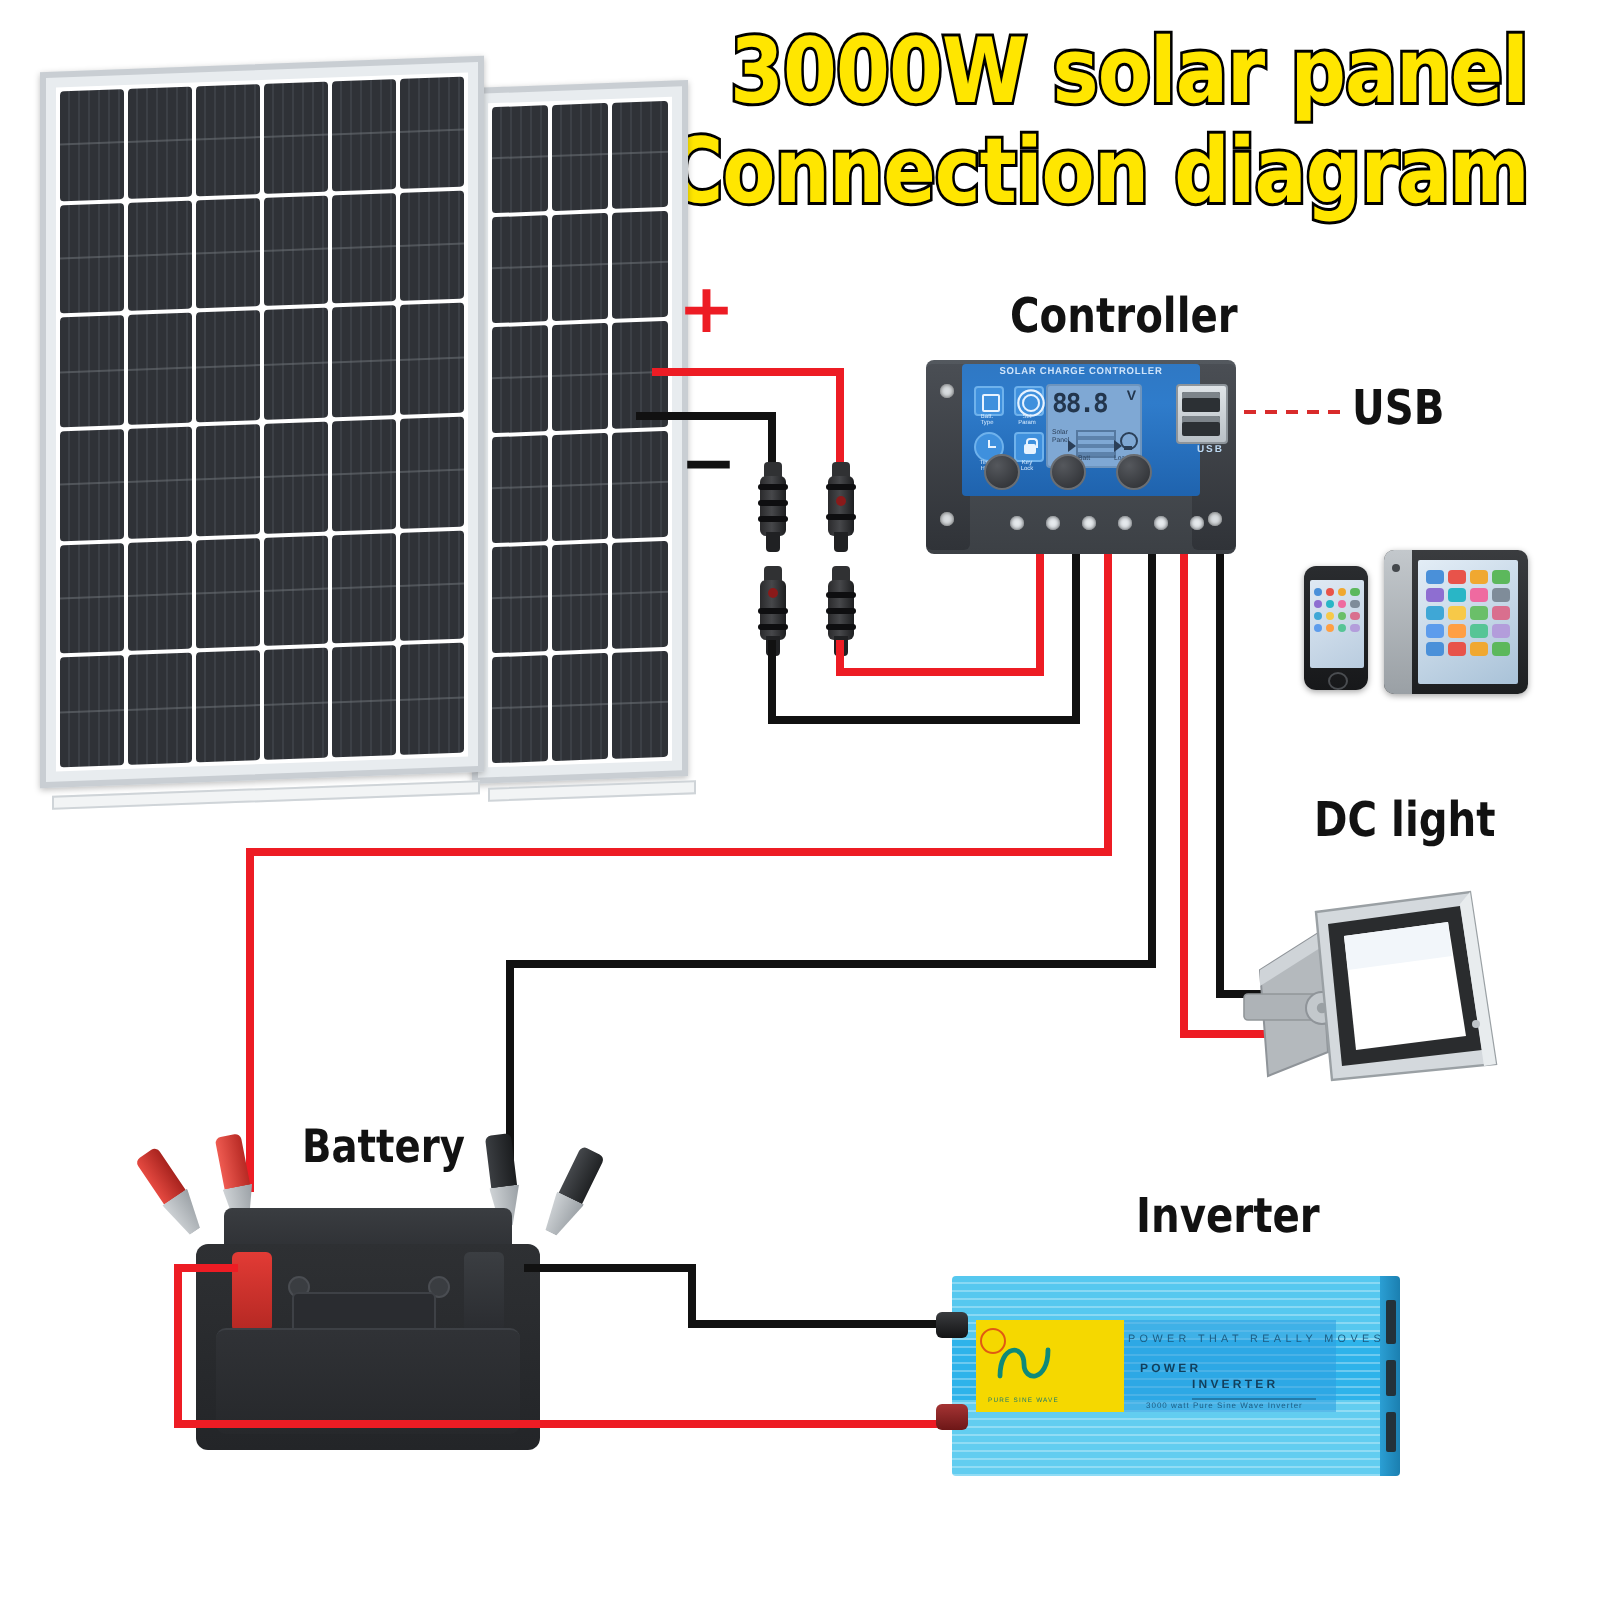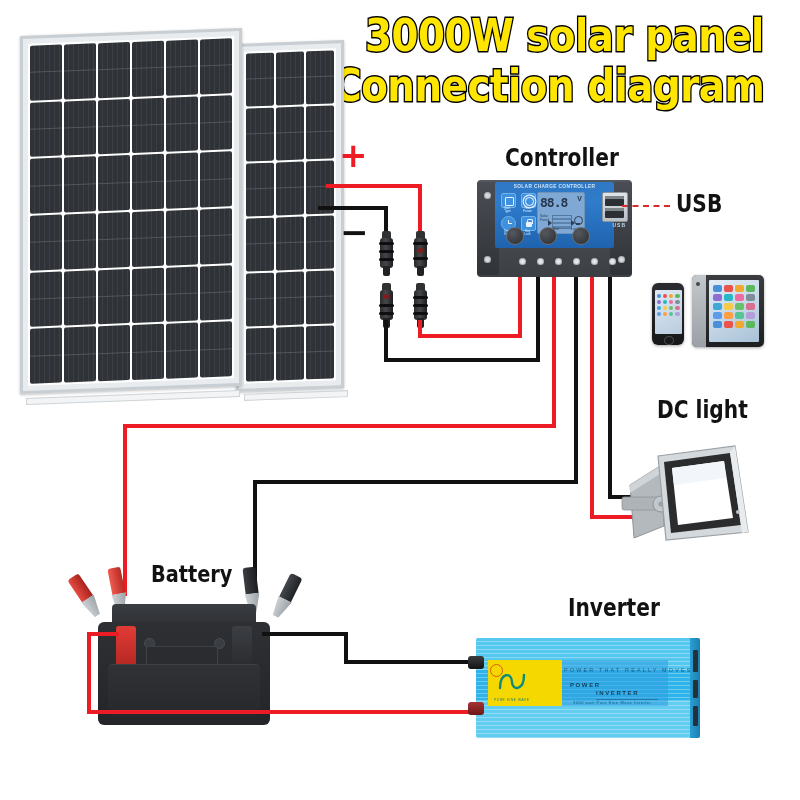--- a/index.html
+++ b/index.html
@@ -50,21 +50,21 @@
   .mc4 .cap{position:absolute;left:4px;top:1px;width:9px;height:9px;
      background:#303133;border-radius:2px;}
   .mc4 .rib{position:absolute;left:1px;width:15px;height:3px;
      background:#0e0e10;border-radius:2px;}
   .mc4 .tail{position:absolute;left:5px;top:36px;width:7px;height:10px;
      background:#202123;border-radius:0 0 2px 2px;}
   .mc4 .dot{position:absolute;left:6px;top:18px;width:5px;height:5px;
      border-radius:50%;background:#8a1a1a;}
 
   
-  #ctrl{position:absolute;left:477px;top:180px;width:155px;height:97px;}
+  #ctrl{position:absolute;left:463px;top:180px;width:155px;height:97px;}
   .cBack{position:absolute;left:0;top:0;width:155px;height:97px;
      background:linear-gradient(180deg,#53585e,#3c4045);border-radius:4px;}
   .cEar{position:absolute;width:22px;top:2px;height:93px;
      background:linear-gradient(180deg,#4a4e54,#303338);border-radius:3px;}
   .cEarDot{position:absolute;width:7px;height:7px;border-radius:50%;
      background:#d9dde0;box-shadow:inset 0 0 2px #555;}
   .cFace{position:absolute;left:18px;top:2px;width:119px;height:66px;
      background:linear-gradient(180deg,#2f78c4 0%,#2f7ccb 30%,#1f63ae 100%);
      border-radius:2px;}
   .cTitle{position:absolute;left:18px;top:3px;width:119px;text-align:center;

